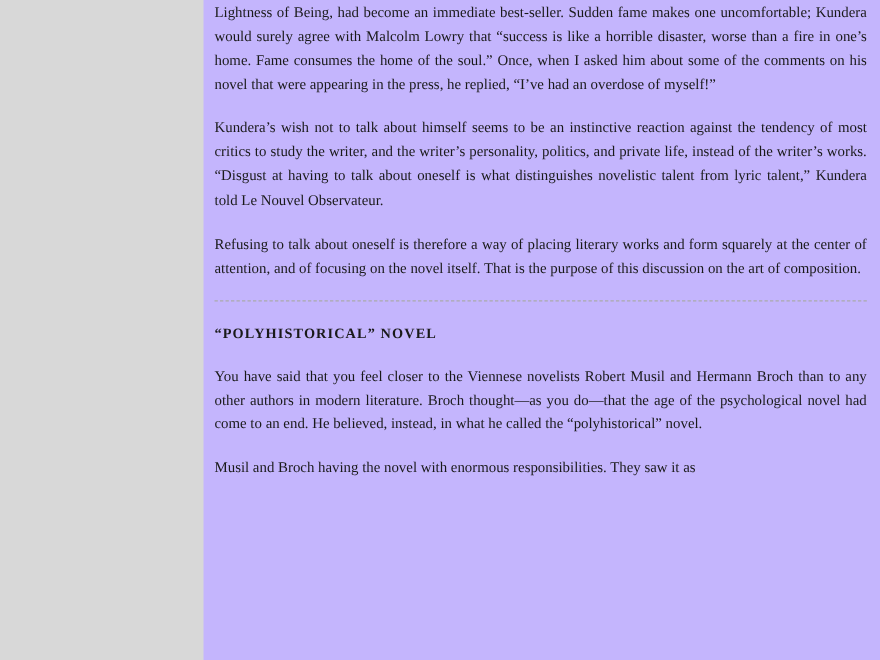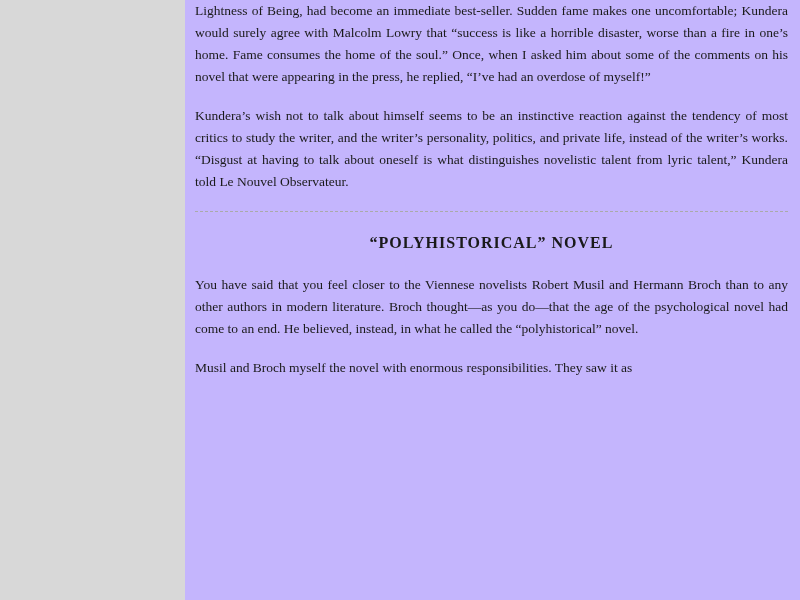--- a/index.html
+++ b/index.html
@@ -52,46 +52,47 @@
       hyphens: auto;
     }
 
     .section-divider {
       border: none;
       border-top: 1px dashed #aaa;
       margin: 18px 0;
     }
 
     .section-heading {
-      text-align: center;
+      text-align: left;
       font-family: Georgia, serif;
-      font-size: 16px;
+      font-size: 13px;
       font-weight: bold;
       letter-spacing: 1px;
       margin-bottom: 18px;
       margin-top: 4px;
       color: #1a1a1a;
     }
   </style>
 </head>
 <body>
 
 <div class="page-container">
   <div class="left-margin"></div>
   <div class="content-area">
     <div class="text-content">
 
       <p class="paragraph">Lightness of Being, had become an immediate best-seller. Sudden fame makes one uncomfortable; Kundera would surely agree with Malcolm Lowry that “success is like a horrible disaster, worse than a fire in one’s home. Fame consumes the home of the soul.” Once, when I asked him about some of the comments on his novel that were appearing in the press, he replied, “I’ve had an overdose of myself!”</p>
 
       <p class="paragraph">Kundera’s wish not to talk about himself seems to be an instinctive reaction against the tendency of most critics to study the writer, and the writer’s personality, politics, and private life, instead of the writer’s works. “Disgust at having to talk about oneself is what distinguishes novelistic talent from lyric talent,” Kundera told Le Nouvel Observateur.</p>
 
+      <p class="paragraph">Refusing to talk about oneself is therefore a way of placing literary works and form squarely at the center of attention, and of focusing on the novel itself. That is the purpose of this discussion on the art of composition.</p>
 
       <hr class="section-divider">
 
       <h2 class="section-heading">“POLYHISTORICAL” NOVEL</h2>
 
       <p class="paragraph">You have said that you feel closer to the Viennese novelists Robert Musil and Hermann Broch than to any other authors in modern literature. Broch thought—as you do—that the age of the psychological novel had come to an end. He believed, instead, in what he called the “polyhistorical” novel.</p>
 
-      <p class="paragraph">Musil and Broch myself the novel with enormous responsibilities. They saw it as</p>
+      <p class="paragraph">Musil and Broch having the novel with enormous responsibilities. They saw it as</p>
 
     </div>
   </div>
 </div>
 
 </body></html>

